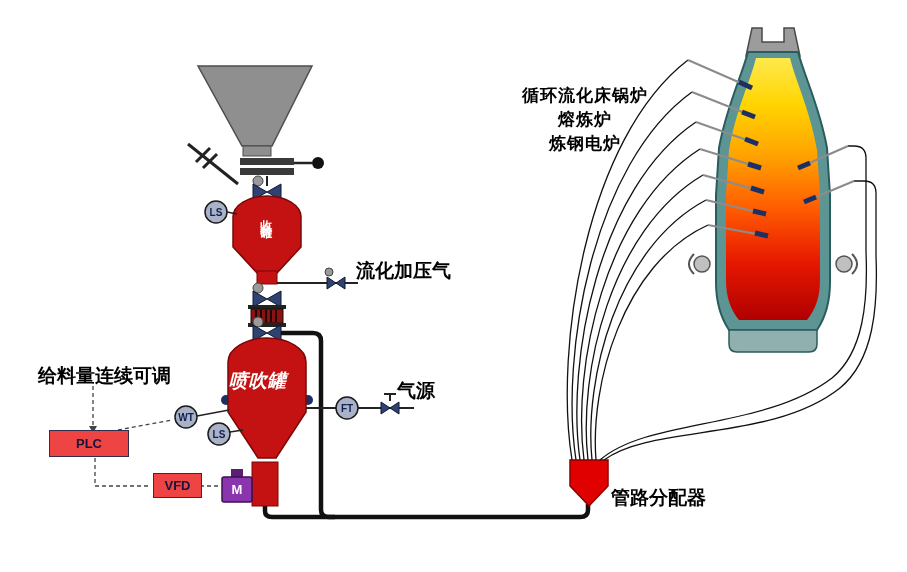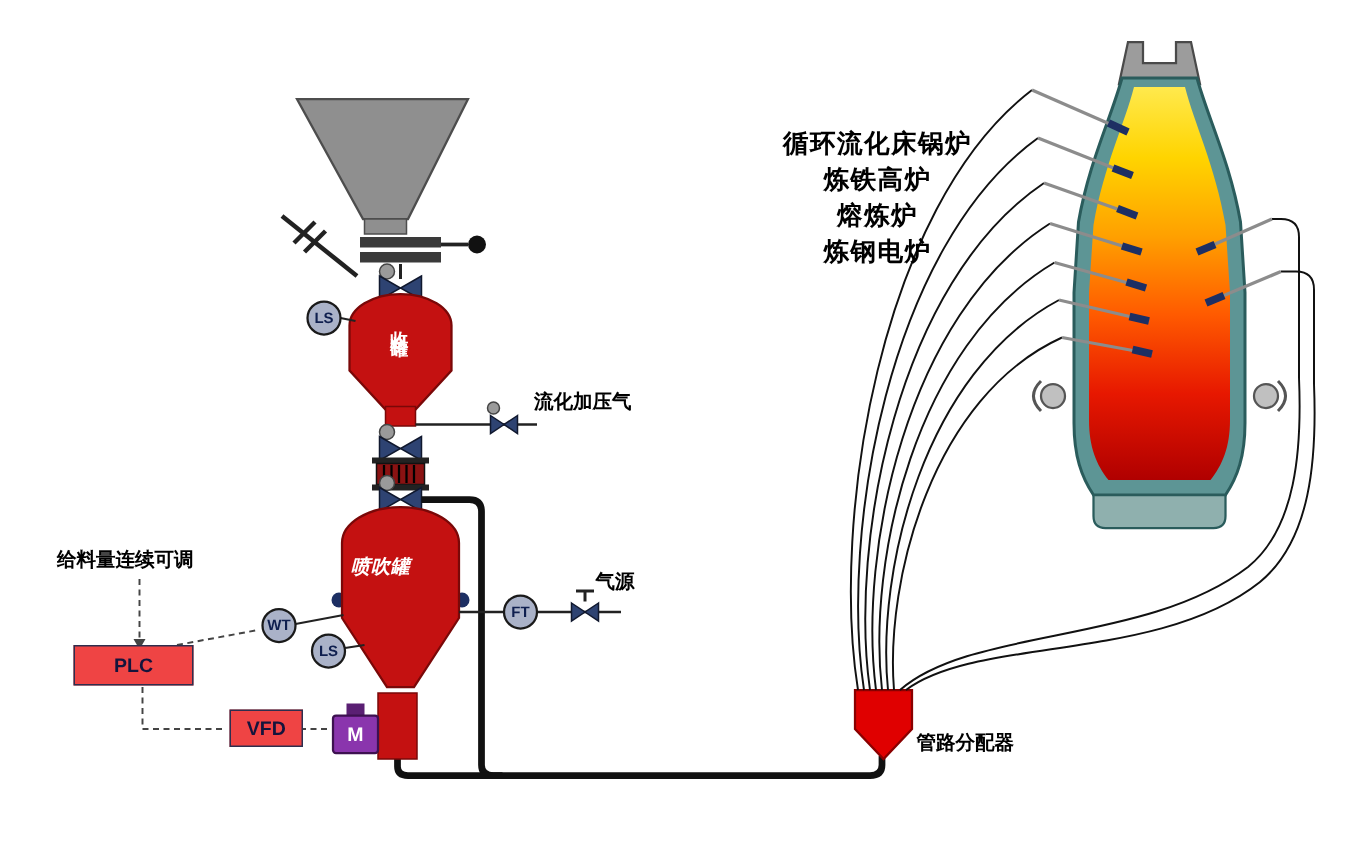--- a/index.html
+++ b/index.html
@@ -1,21 +1,21 @@
 <!DOCTYPE html>
 <html><head>
 <meta charset="utf-8">
 <style>
   html,body{margin:0;padding:0;background:#fff;}
   #stage{
     position:relative;width:907px;height:572px;background:#ffffff;overflow:hidden;
     font-family:"Liberation Sans","DejaVu Sans",sans-serif;
   }
   #diagram-svg{position:absolute;left:0;top:0;}
-  .lbl{position:absolute;font-weight:bold;color:#000;font-size:13px;white-space:nowrap;line-height:1.1;}
+  .lbl{position:absolute;font-weight:bold;color:#000;font-size:19px;white-space:nowrap;line-height:1.1;}
   .furnace-types{position:absolute;left:522px;top:84px;font-size:17px;font-weight:bold;line-height:24px;letter-spacing:1px;color:#000;text-align:center;}
   .vessel-label{color:#ffffff;}
   .vlabel-vert{writing-mode:vertical-rl;text-orientation:upright;letter-spacing:3px;}
   .box{position:absolute;display:flex;align-items:center;justify-content:center;
        background:#ef4444;border:1.6px solid #2e2e4e;color:#14143c;font-weight:bold;font-size:13px;box-sizing:border-box;}
   .inst{position:absolute;width:24px;height:14px;display:flex;align-items:center;justify-content:center;
         font-size:10px;font-weight:bold;color:#0f1f4f;}
   .motor-label{position:absolute;color:#fff;font-weight:bold;font-size:13px;display:flex;align-items:center;justify-content:center;}
 </style>
 </head>
@@ -163,21 +163,20 @@
       <line x1="755" y1="233" x2="768" y2="236" stroke="#1d2f63" stroke-width="5"></line>
       <line x1="848" y1="146" x2="798" y2="168" stroke="#8c8c8c" stroke-width="2.2"></line>
       <line x1="810" y1="163" x2="798" y2="168" stroke="#1d2f63" stroke-width="5"></line>
       <line x1="854" y1="181" x2="804" y2="202" stroke="#8c8c8c" stroke-width="2.2"></line>
       <line x1="816" y1="197" x2="804" y2="202" stroke="#1d2f63" stroke-width="5"></line>
     </g>
   </svg>
 
   <div class="furnace-types">
     <div>循环流化床锅炉</div>
-    <div>炼铁高炉</div>
     <div>熔炼炉</div>
     <div>炼钢电炉</div>
   </div>
 
   <div class="lbl vessel-label vlabel-vert" style="left:259px;top:211px;font-size:12px;">收料罐</div>
 
   <div class="lbl vessel-label" style="left:229px;top:371px;width:44px;text-align:right;font-style:italic;">喷吹罐</div>
 
   <div class="lbl" style="left:356px;top:261px;">流化加压气</div>
 

